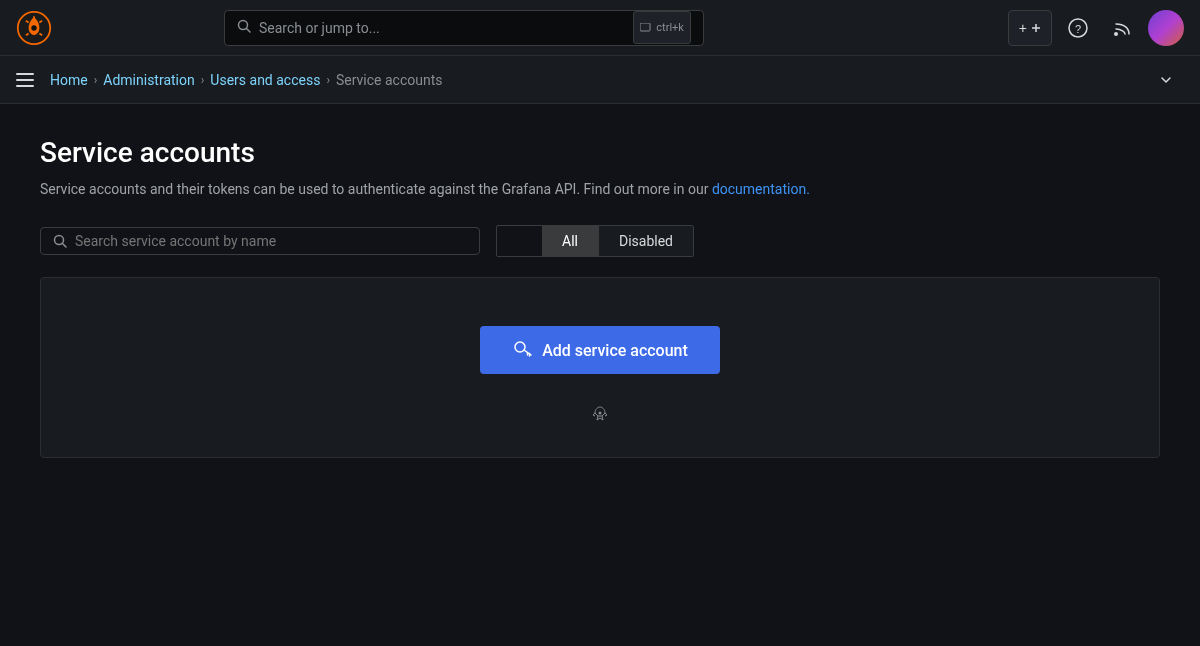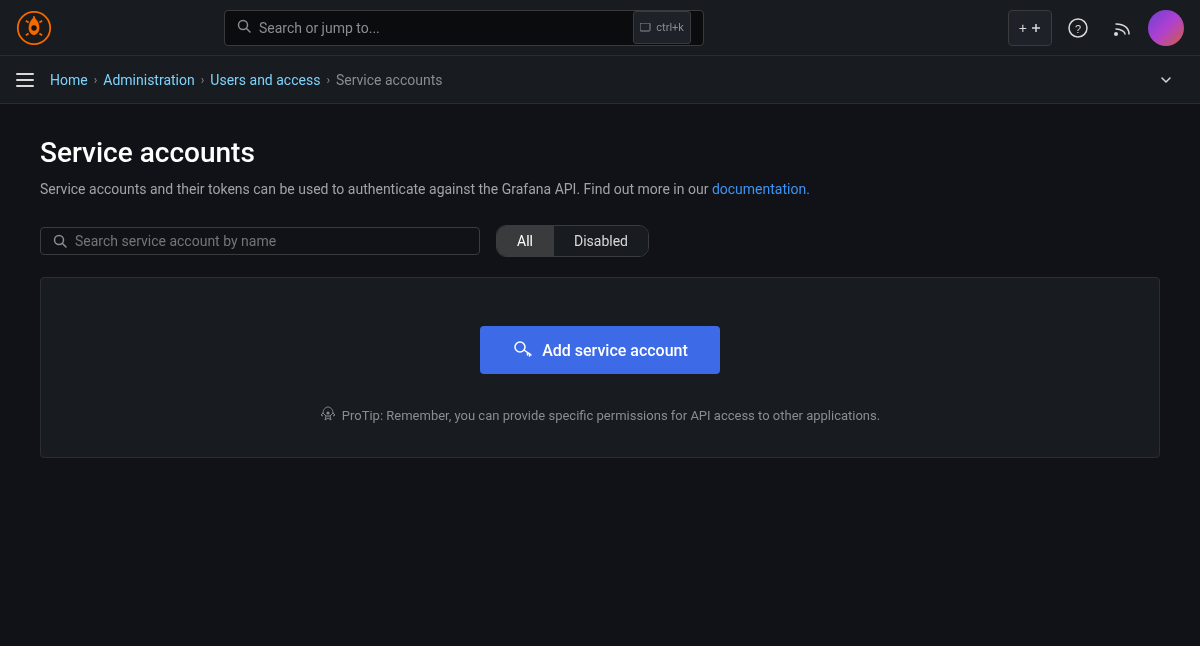--- a/index.html
+++ b/index.html
@@ -202,22 +202,23 @@
       border: none;
       outline: none;
       color: #898d91;
       font-size: 14px;
       flex: 1;
       font-family: inherit;
     }
     .filter-tabs {
       display: flex;
       border: 1px solid #3a3b3c;
-      border-radius: 10px;
+      border-radius: 2px;
       overflow: hidden;
+      padding-left: 45px;
     }
     .filter-tab {
       padding: 7px 20px;
       background: #181b1f;
       color: #d8d9da;
       cursor: pointer;
       font-size: 14px;
       border-right: 1px solid #3a3b3c;
       white-space: nowrap;
     }
@@ -383,16 +384,15 @@
     <p class="protip">
       <span>
         <svg width="16" height="16" viewBox="0 0 16 16" fill="#898d91">
           <path d="M8 1 C10 1 13 3 13 7 L10 10 L6 10 L3 7 C3 3 6 1 8 1Z" stroke="#898d91" stroke-width="1" fill="none"></path>
           <circle cx="8" cy="7" r="1.5" fill="#898d91"></circle>
           <path d="M6 10 L5 14 L8 12 L11 14 L10 10" stroke="#898d91" stroke-width="1" fill="none"></path>
           <path d="M3 7 L1 9 L3 10" stroke="#898d91" stroke-width="1" fill="none"></path>
           <path d="M13 7 L15 9 L13 10" stroke="#898d91" stroke-width="1" fill="none"></path>
         </svg>
       </span>
-      <span>ProTip: Remember, you can provide specific permissions for API access to other applications.</span>
     </p>
   </div>
 </main>
 
 </body></html>

